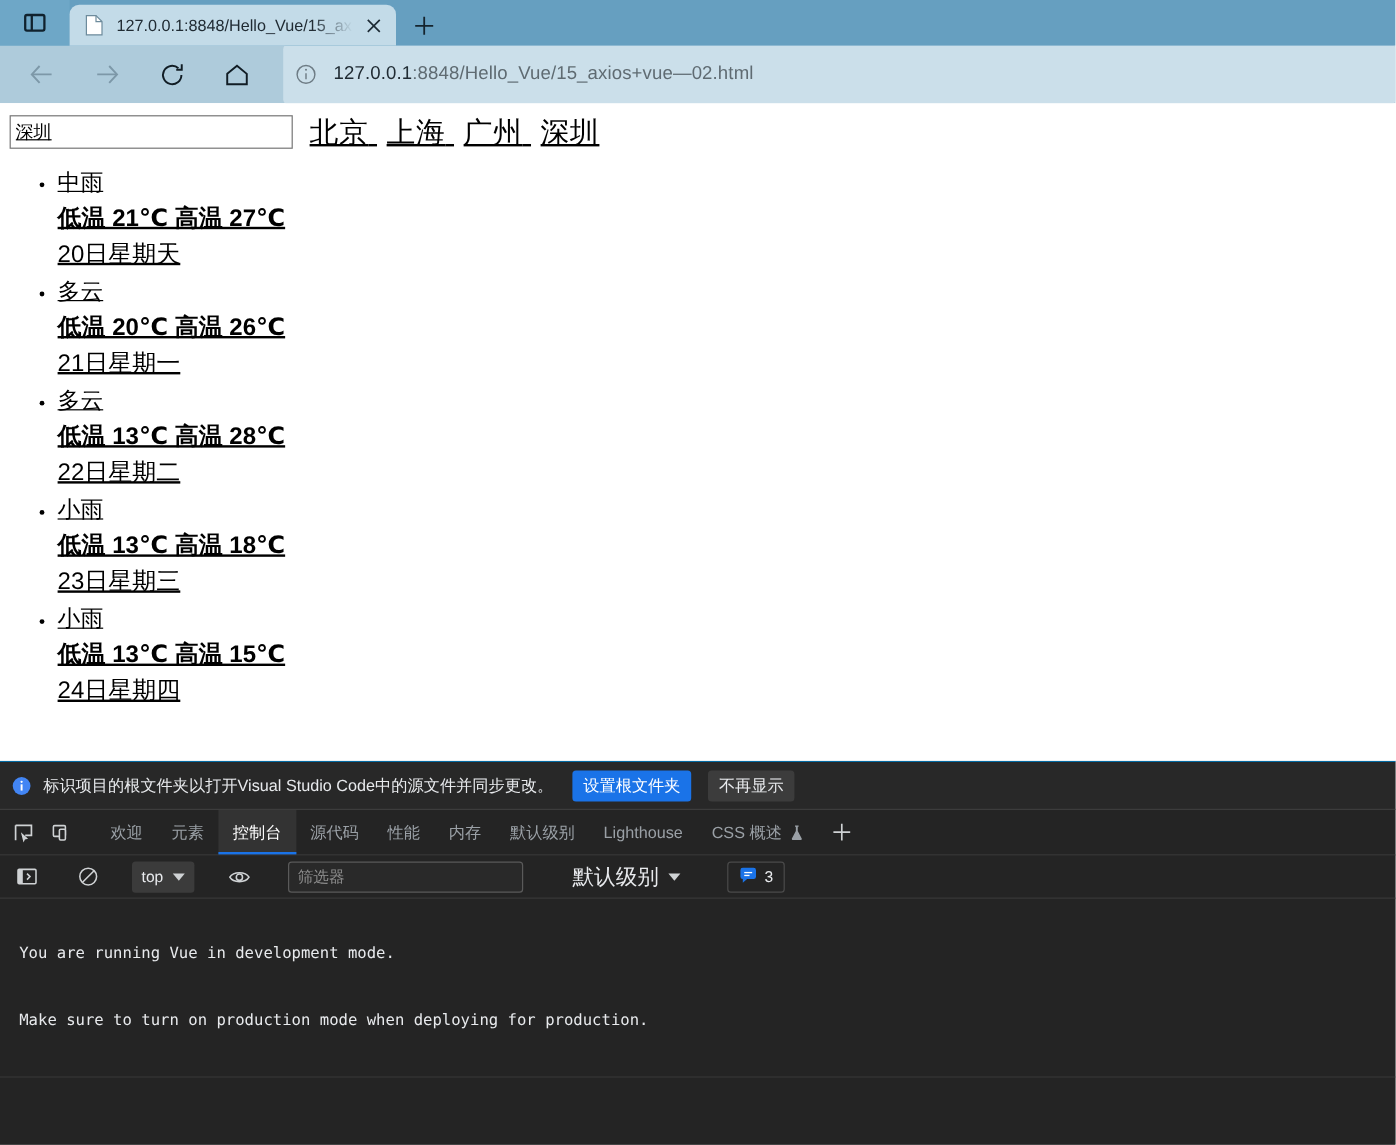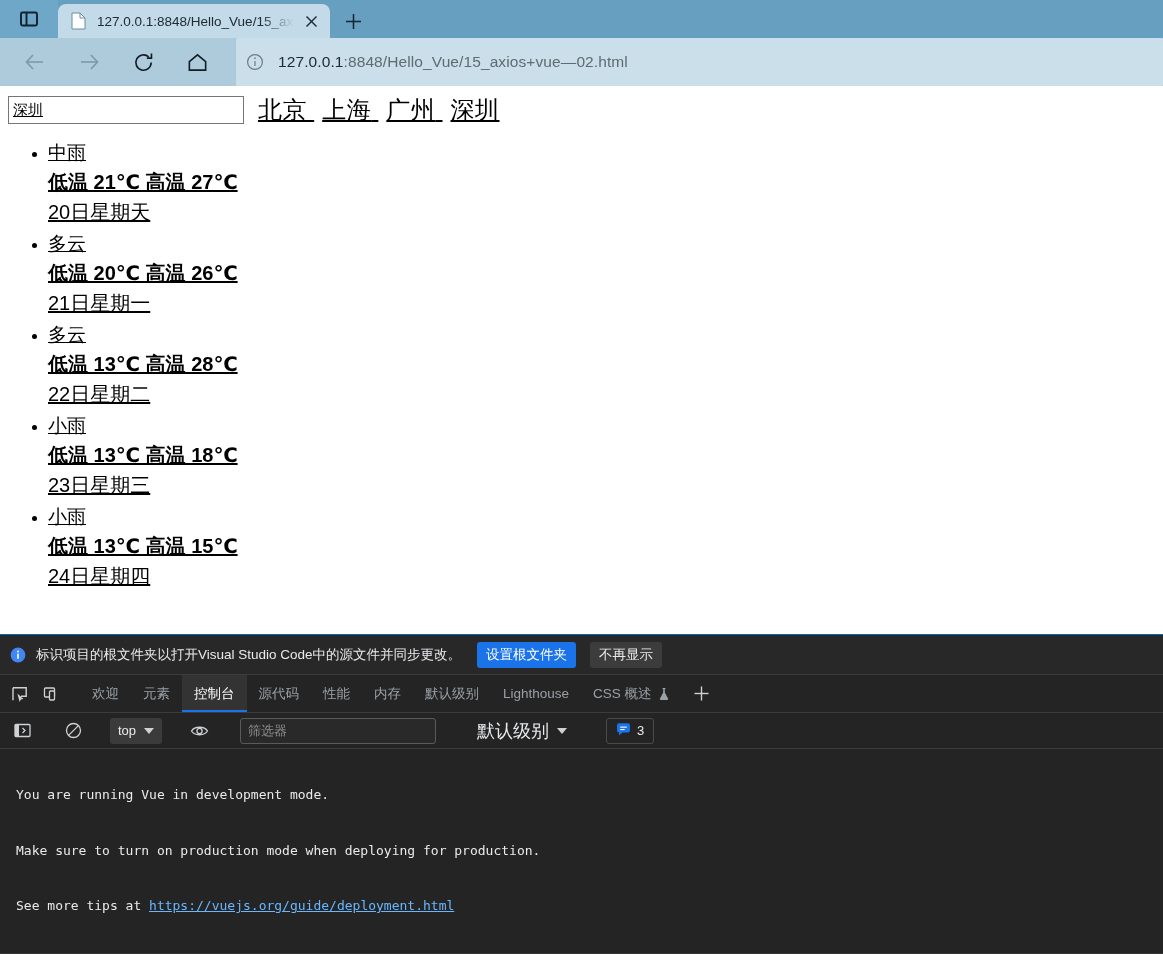--- a/index.html
+++ b/index.html
@@ -531,21 +531,20 @@
           </svg>
         </span>
         <span>3</span>
       </div>
     </div>
 
     <div class="dt-console">
       <div class="vue-warn">
         <div>You are running Vue in development mode.</div>
         <div>Make sure to turn on production mode when deploying for production.</div>
-        <div><span>See more tips at </span><a>https://vuejs.org/guide/deployment.html</a></div>
       </div>
 
       <div class="log-row">
         
         
       </div>
 
     </div>
 
   </div>

